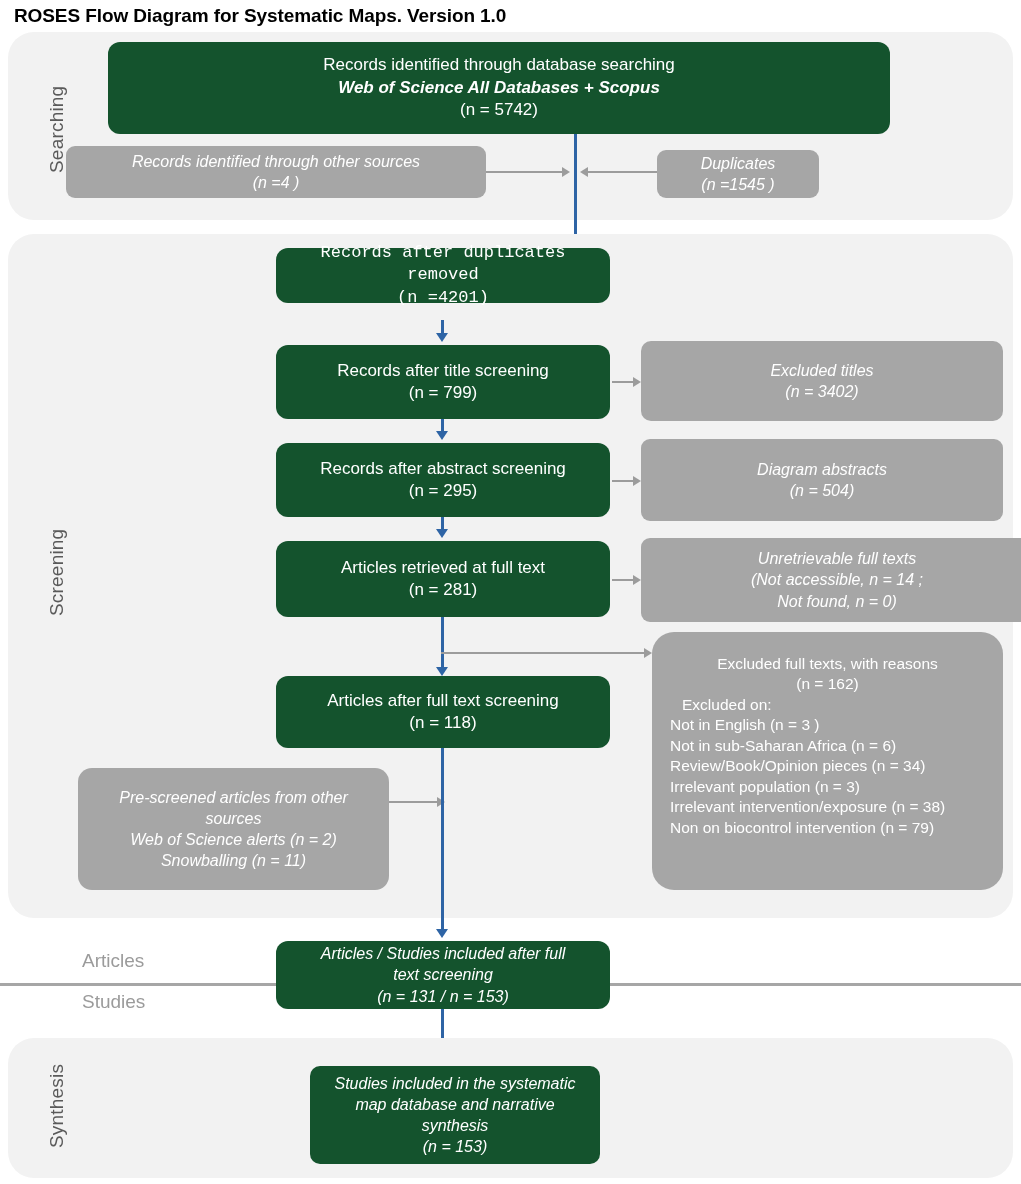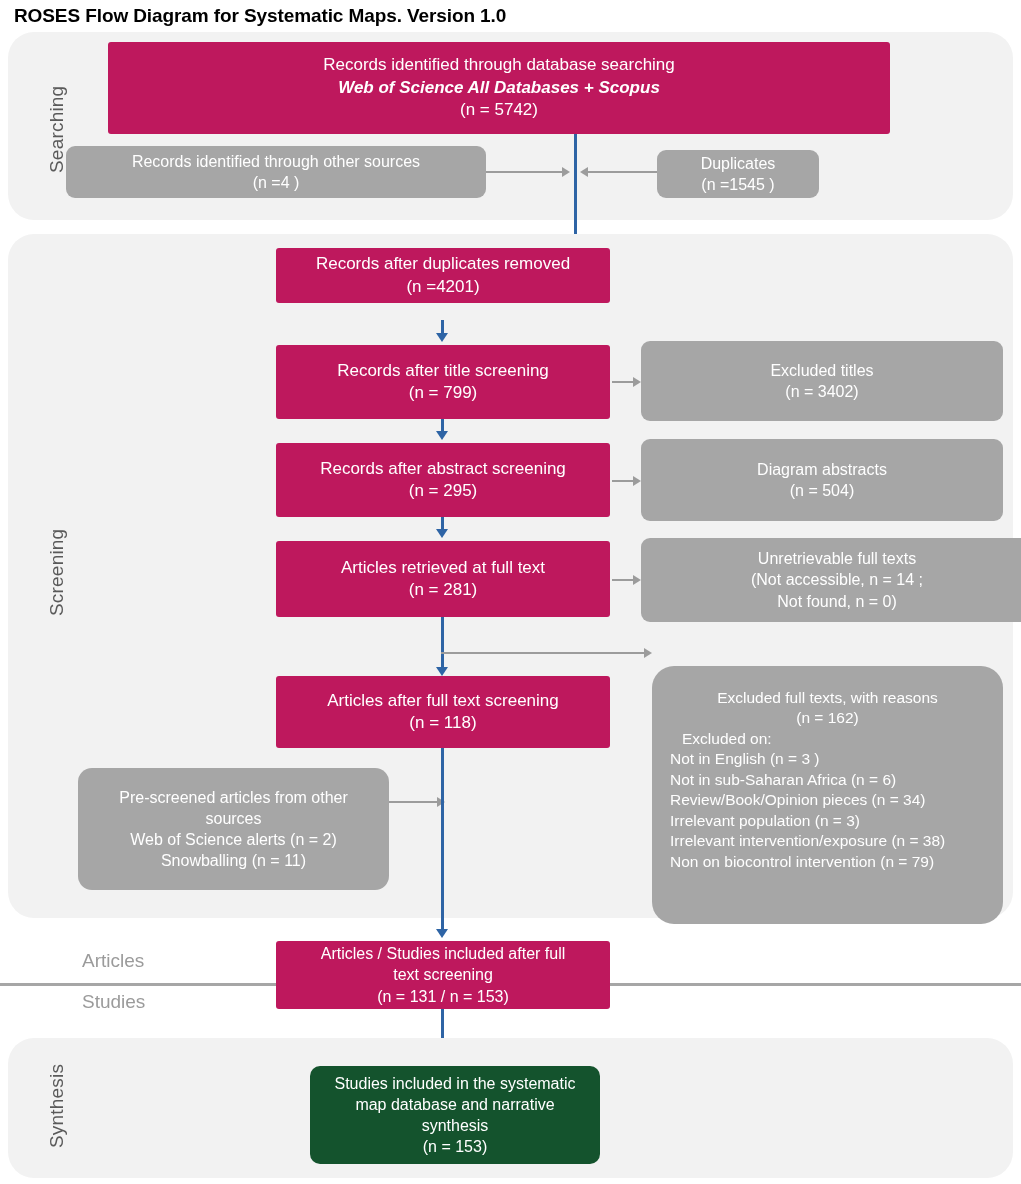--- a/index.html
+++ b/index.html
@@ -57,26 +57,26 @@
     flex-direction: column;
     align-items: center;
     justify-content: center;
     text-align: center;
     color: #ffffff;
     border-radius: 10px;
     line-height: 1.32;
     padding: 4px 8px;
   }
   .node .ln { display: block; width: 100%; }
-  .node.blue   { background: #be185d; border-radius: 3px; }
+  .node.blue   { background: #14532d; border-radius: 12px; }
   .node.gray   { background: #a6a6a6; border-radius: 9px; }
   .node.orange { background: #14532d; border-radius: 10px; margin-left: 12px; }
 
   .fs17 { font-size: 17px; }
-  .fs16 { font-size: 16px; }
+  .fs16 { font-size: 16px; font-style: italic; }
   .fs155 { font-size: 15.5px; }
   .italic { font-style: italic; font-weight: bold; }
 
   
   .node.reasons { justify-content: flex-start; padding-top: 22px; }
   .node.reasons .ln { text-align: center; }
   .node.reasons .ln.left { text-align: left; padding-left: 20px; }
   .node.reasons .ln.indent { text-align: left; padding-left: 44px; }
 
   
@@ -156,34 +156,34 @@
 
   <div class="hline-gray" style="left:588px; top:171px; width:69px;"></div>
   <div class="arrow-left-gray" style="left:580px; top:167px;"></div>
 
   <div class="vline" style="left:574px; top:134px; height:108px;"></div>
   <div class="arrow-down" style="left:569px; top:237px;"></div>
 
   <div class="stage-panel" style="left:8px; top:234px; width:1005px; height:684px;"></div>
   <div class="stage-label" style="left:46px; top:616px;">Screening</div>
 
-  <div class="node blue fs17" style="left:276px; top:248px; width:334px; height:55px;">
+  <div class="node blue fs17" style="left:276px; top:248px; width:334px; height:55px;font-family:Liberation Mono, monospace;">
     <span class="ln">Records after duplicates removed</span>
     <span class="ln">(n =4201)</span>
   </div>
 
   <div class="vline" style="left:441px; top:320px; height:15px;"></div>
   <div class="arrow-down" style="left:436px; top:333px;"></div>
 
   <div class="node blue fs17" style="left:276px; top:345px; width:334px; height:74px;">
     <span class="ln">Records after title screening</span>
     <span class="ln">(n = 799)</span>
   </div>
 
-  <div class="node gray fs16" style="left:641px; top:341px; width:362px; height:80px;">
+  <div class="node gray fs16" style="left:641px; top:341px; width:362px; height:80px;border-radius:10px;">
     <span class="ln">Excluded titles</span>
     <span class="ln">(n = 3402)</span>
   </div>
   <div class="hline-gray" style="left:612px; top:381px; width:22px;"></div>
   <div class="arrow-right-gray" style="left:633px; top:377px;"></div>
 
   <div class="vline" style="left:441px; top:419px; height:14px;"></div>
   <div class="arrow-down" style="left:436px; top:431px;"></div>
 
   <div class="node blue fs17" style="left:276px; top:443px; width:334px; height:74px;">
@@ -218,21 +218,21 @@
   <div class="arrow-down" style="left:436px; top:667px;"></div>
 
   <div class="hline-gray" style="left:441px; top:652px; width:204px;"></div>
   <div class="arrow-right-gray" style="left:644px; top:648px;"></div>
 
   <div class="node blue fs17" style="left:276px; top:676px; width:334px; height:72px;">
     <span class="ln">Articles after full text screening</span>
     <span class="ln">(n = 118)</span>
   </div>
 
-  <div class="node gray reasons fs155" style="left:652px; top:666px; width:351px; height:258px; border-radius:22px;">
+  <div class="node gray reasons fs155" style="left:652px; top:632px; width:351px; height:258px; border-radius:22px;">
     <span class="ln">Excluded full texts, with reasons</span>
     <span class="ln">(n = 162)</span>
     <span class="ln indent">Excluded on:</span>
     <span class="ln left">Not in English (n = 3 )</span>
     <span class="ln left">Not in sub-Saharan Africa (n = 6)</span>
     <span class="ln left">Review/Book/Opinion pieces (n = 34)</span>
     <span class="ln left">Irrelevant population (n = 3)</span>
     <span class="ln left">Irrelevant intervention/exposure (n = 38)</span>
     <span class="ln left">Non on biocontrol intervention (n = 79)</span>
   </div>

